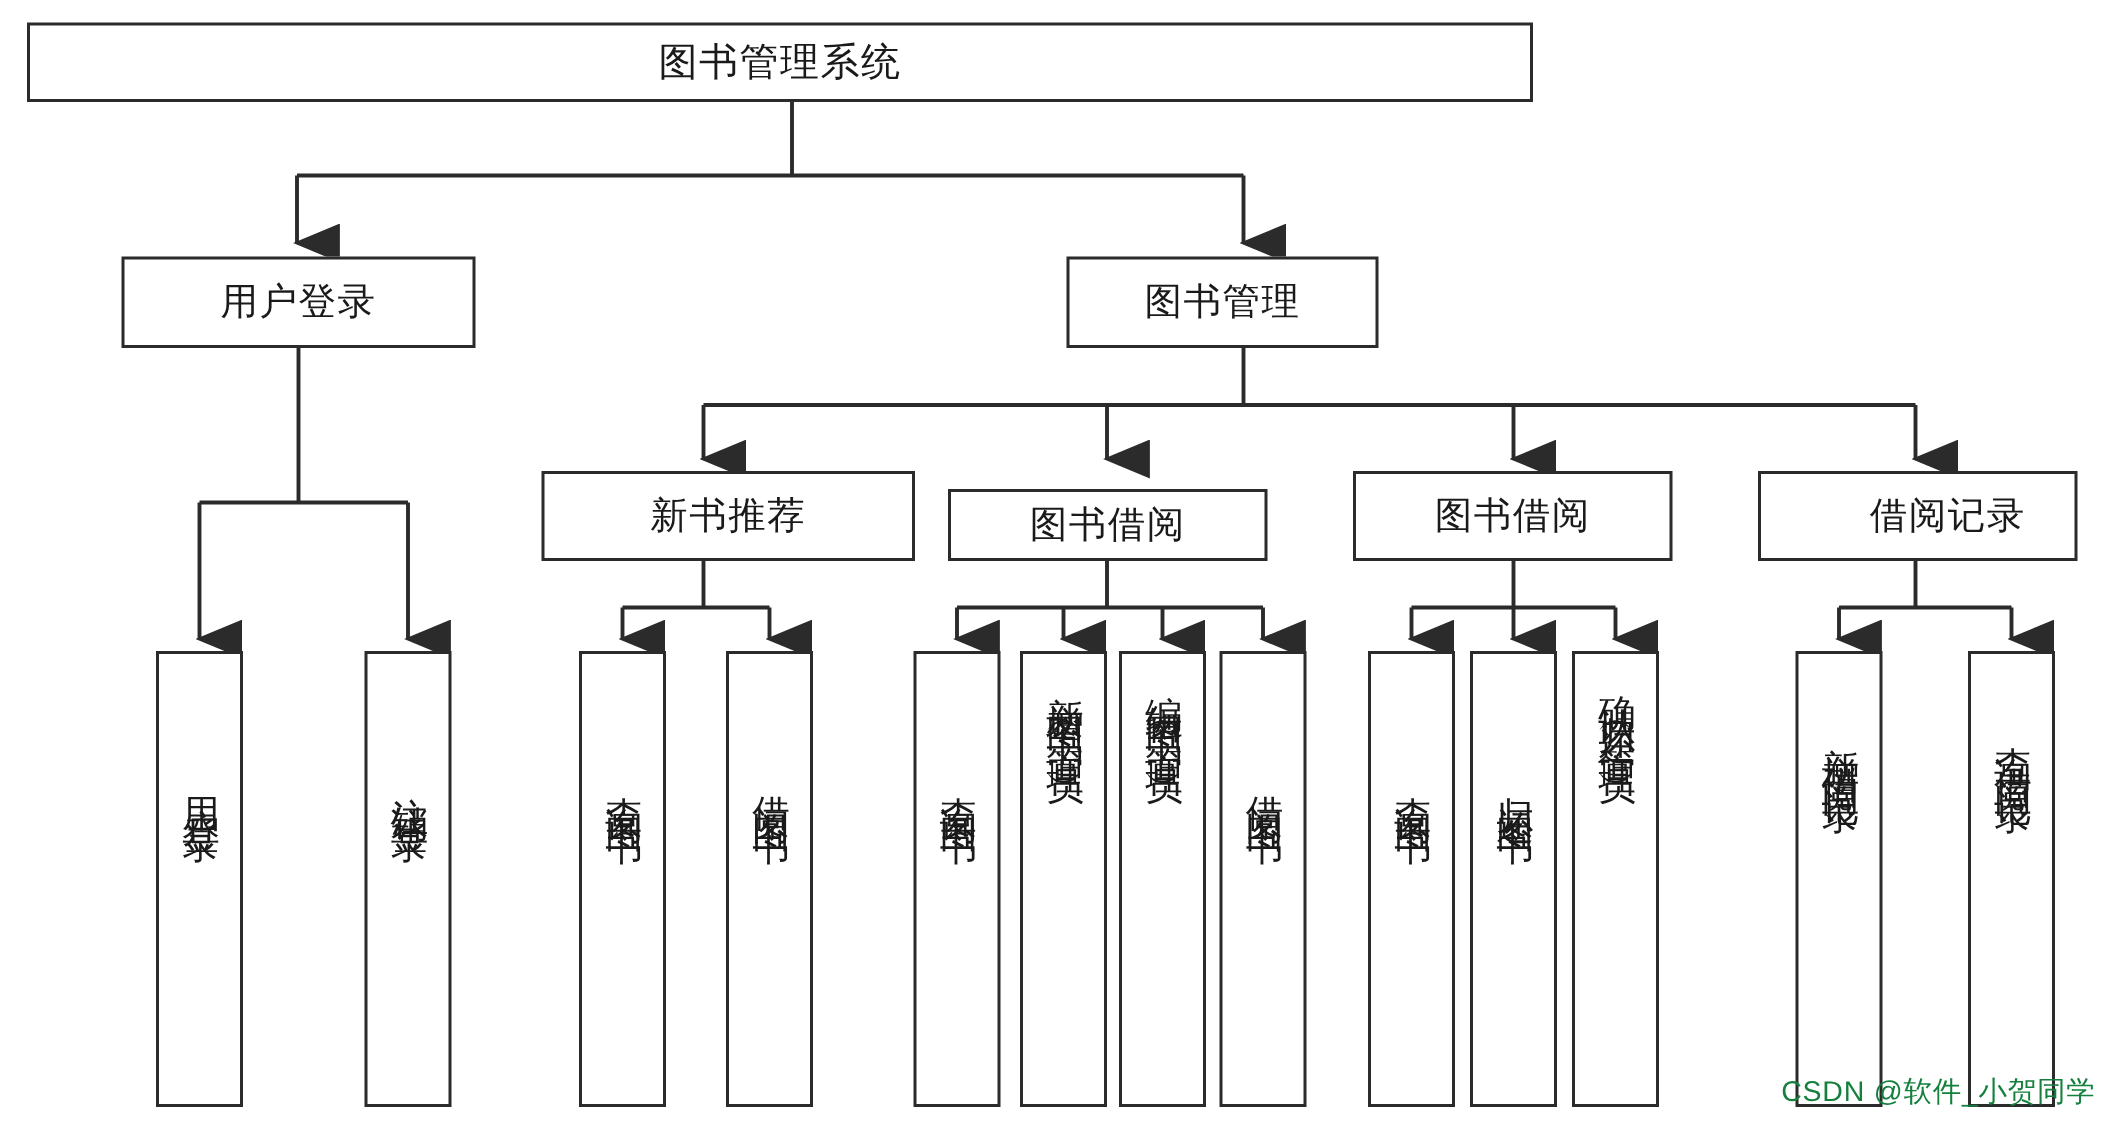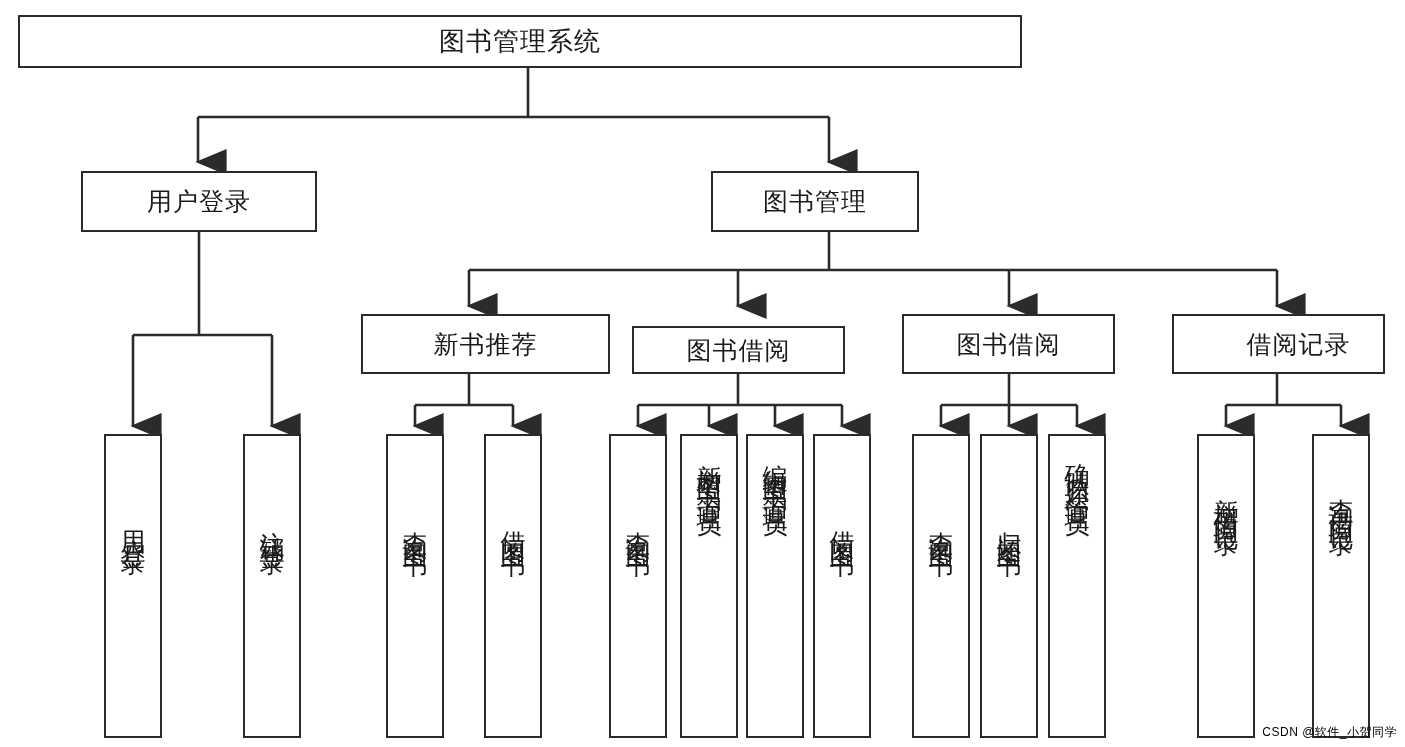--- a/index.html
+++ b/index.html
@@ -58,22 +58,22 @@
     -webkit-text-orientation: upright;
     font-size: 25px;
     letter-spacing: 7px;
     line-height: 1;
     white-space: nowrap;
   }
   #watermark {
     position: absolute;
     right: 8px;
     bottom: 6px;
-    font-size: 12px;
-    color: #000000;
+    font-size: 19px;
+    color: #15803d;
     letter-spacing: 0.5px;
     white-space: nowrap;
     z-index: 5;
   }
 </style>
 </head>
 <body>
 
 <div id="diagram-root">
 

